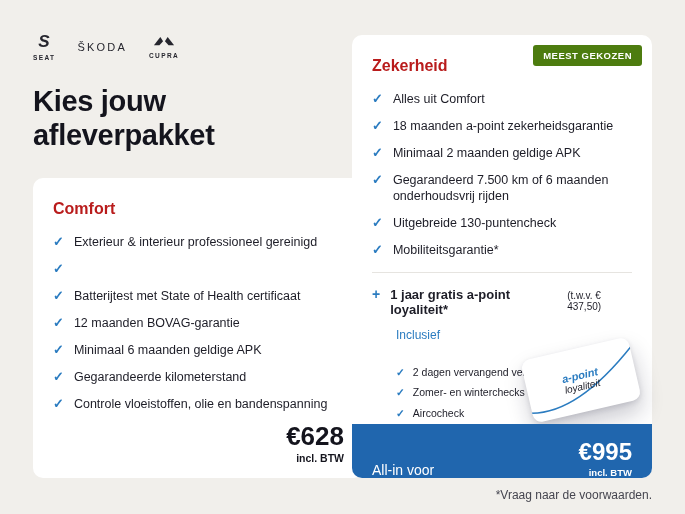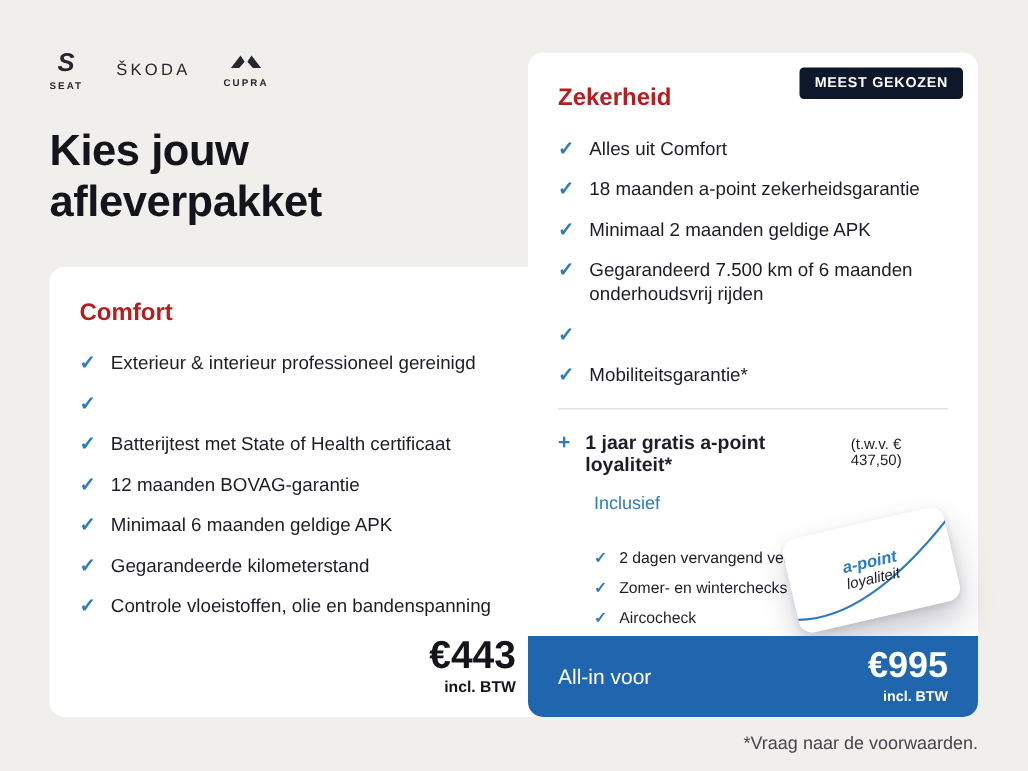--- a/index.html
+++ b/index.html
@@ -34,21 +34,21 @@
   .check-list{list-style:none}
   .check-item{display:flex;gap:10px;margin-bottom:11px;font-size:12.5px;line-height:1.28;color:#1d1d27}
   .check{color:#2b7cc0;font-weight:700;font-size:13px;flex:0 0 auto;line-height:1.2}
 
   .comfort-price{position:absolute;right:20px;bottom:14px;text-align:right}
   .price-value{font-size:26px;font-weight:700;color:#14141d;line-height:1}
   .price-suffix{font-size:10.5px;color:#14141d;margin-top:3px;font-weight:700}
 
   
   .badge{
-    position:absolute;top:10px;right:10px;background:#0f172a;color:#fff;
+    position:absolute;top:10px;right:10px;background:#4d7c0f;color:#fff;
     font-size:9.5px;font-weight:700;letter-spacing:.5px;padding:5px 10px;border-radius:3px;
   }
   .divider{border:none;border-top:1px solid #e6e4e0;margin:14px 0 13px}
 
   .loyalty-head{display:flex;align-items:baseline;gap:10px;font-size:13px;color:#1d1d27}
   .plus{color:#2b7cc0;font-weight:700;font-size:14px}
   .loyalty-title{font-weight:700}
   .loyalty-value{font-size:10px}
 
   .inclusief{color:#2b7cc0;font-size:12px;margin:11px 0 24px 24px}
@@ -62,21 +62,21 @@
     border-radius:9px;transform:rotate(-13deg);
     box-shadow:0 12px 22px rgba(25,25,50,.22),0 2px 5px rgba(25,25,50,.12);
     display:flex;flex-direction:column;align-items:center;justify-content:center;overflow:hidden;
   }
   .loyalty-card .swoosh{position:absolute;left:0;top:0}
   .lc-line1{position:relative;font-size:11px;font-weight:700;font-style:italic;color:#2b7cc0}
   .lc-line2{position:relative;font-size:10px;font-style:italic;color:#1d1d27}
 
   .blue-footer{
     position:absolute;left:0;right:0;bottom:0;height:54px;background:#2066ae;
-    border-radius:0 0 10px 10px;display:flex;align-items:center;justify-content:space-between;
+    border-radius:0 0 10px 10px;display:flex;align-items:flex-end;justify-content:space-between;
     padding:0 20px;color:#fff;
   }
   .allin-label{font-size:14px}
   .footer-price{text-align:right}
   .footer-price .price-value{color:#fff;font-size:24px}
   .footer-price .price-suffix{color:#fff;font-size:9.5px}
 
   .footnote{position:absolute;right:33px;top:488px;font-size:12px;color:#45454f}
 </style>
 </head>
@@ -135,21 +135,21 @@
         <span class="check">✓</span>
         <span>Gegarandeerde kilometerstand</span>
       </li>
 
       <li class="check-item">
         <span class="check">✓</span>
         <span>Controle vloeistoffen, olie en bandenspanning</span>
       </li>
     </ul>
   <div class="comfort-price">
-    <div class="price-value">€443</div>
+    <div class="price-value">€628</div>
     <div class="price-suffix">incl. BTW</div>
   </div>
 </div>
 
 <div class="card zeker-card">
   <div class="badge">MEEST GEKOZEN</div>
   <h2 class="card-title">Zekerheid</h2>
 
   <ul class="check-list">
 
@@ -168,20 +168,21 @@
         <span>Minimaal 2 maanden geldige APK</span>
       </li>
 
       <li class="check-item">
         <span class="check">✓</span>
         <span>Gegarandeerd 7.500 km of 6 maanden onderhoudsvrij rijden</span>
       </li>
 
       <li class="check-item">
         <span class="check">✓</span>
+        <span>Uitgebreide 130-puntencheck</span>
       </li>
 
       <li class="check-item">
         <span class="check">✓</span>
         <span>Mobiliteitsgarantie*</span>
       </li>
     </ul>
 
   <hr class="divider">
 

